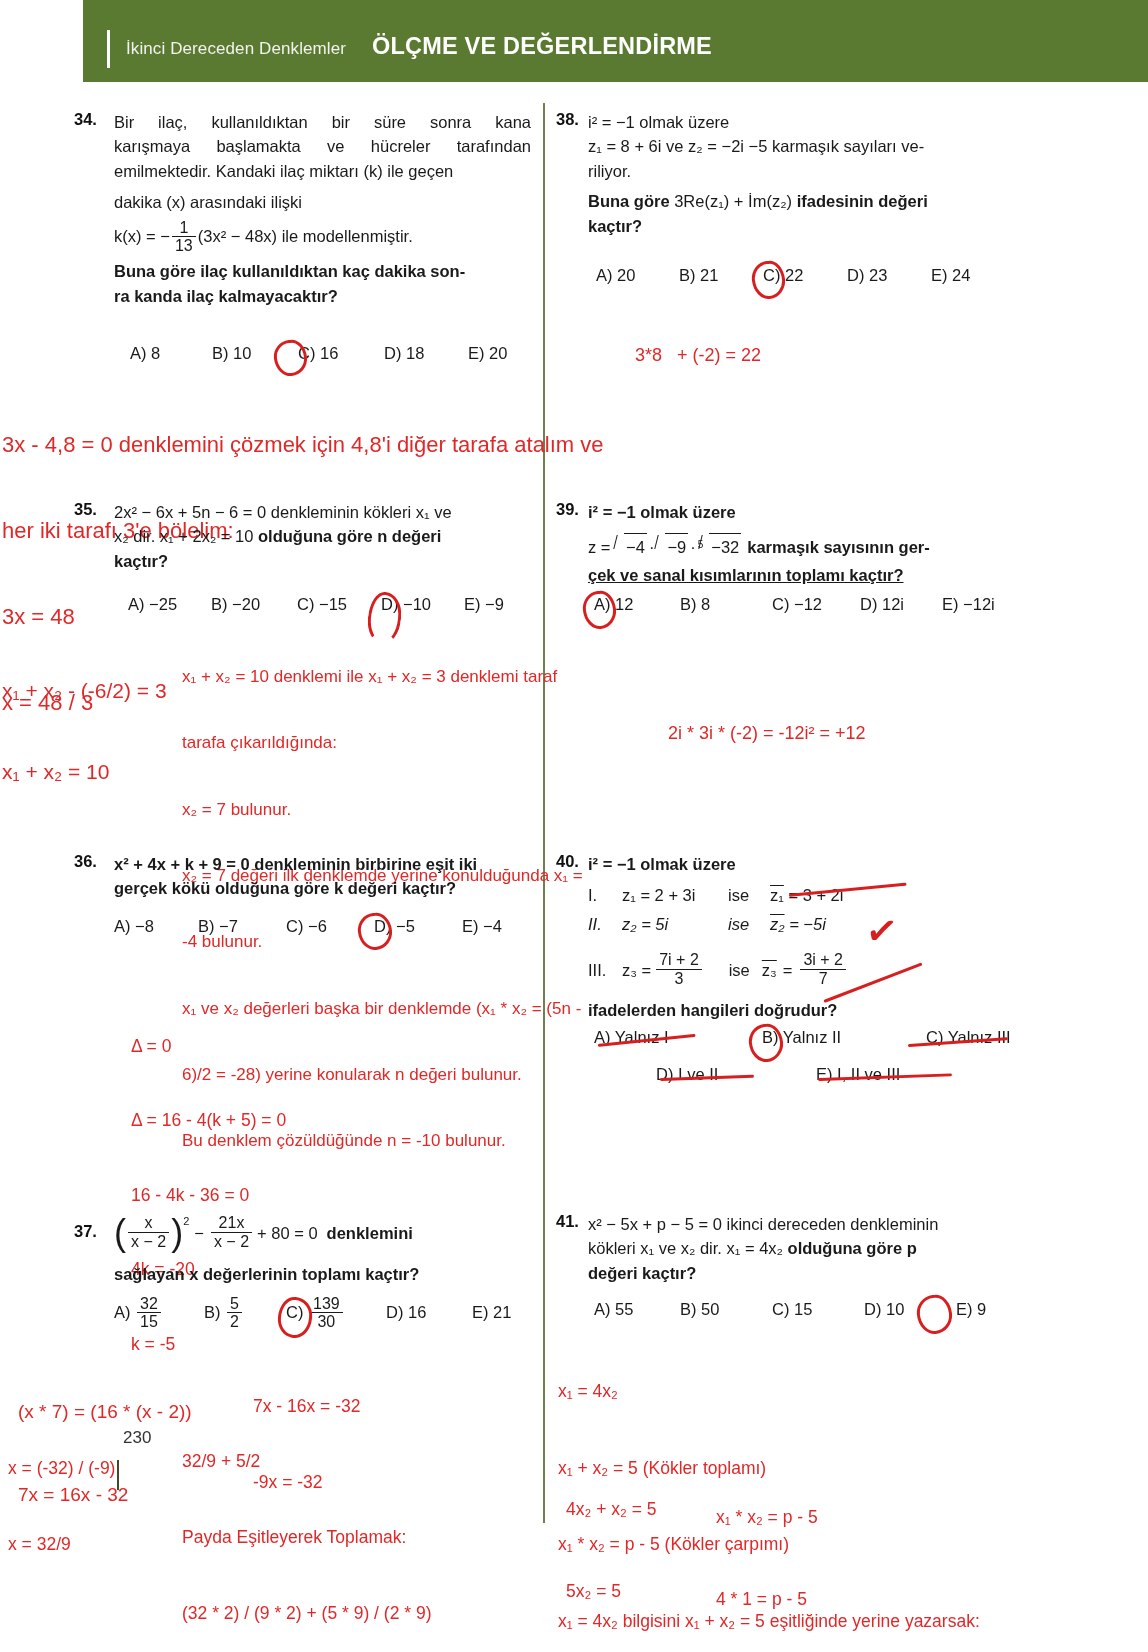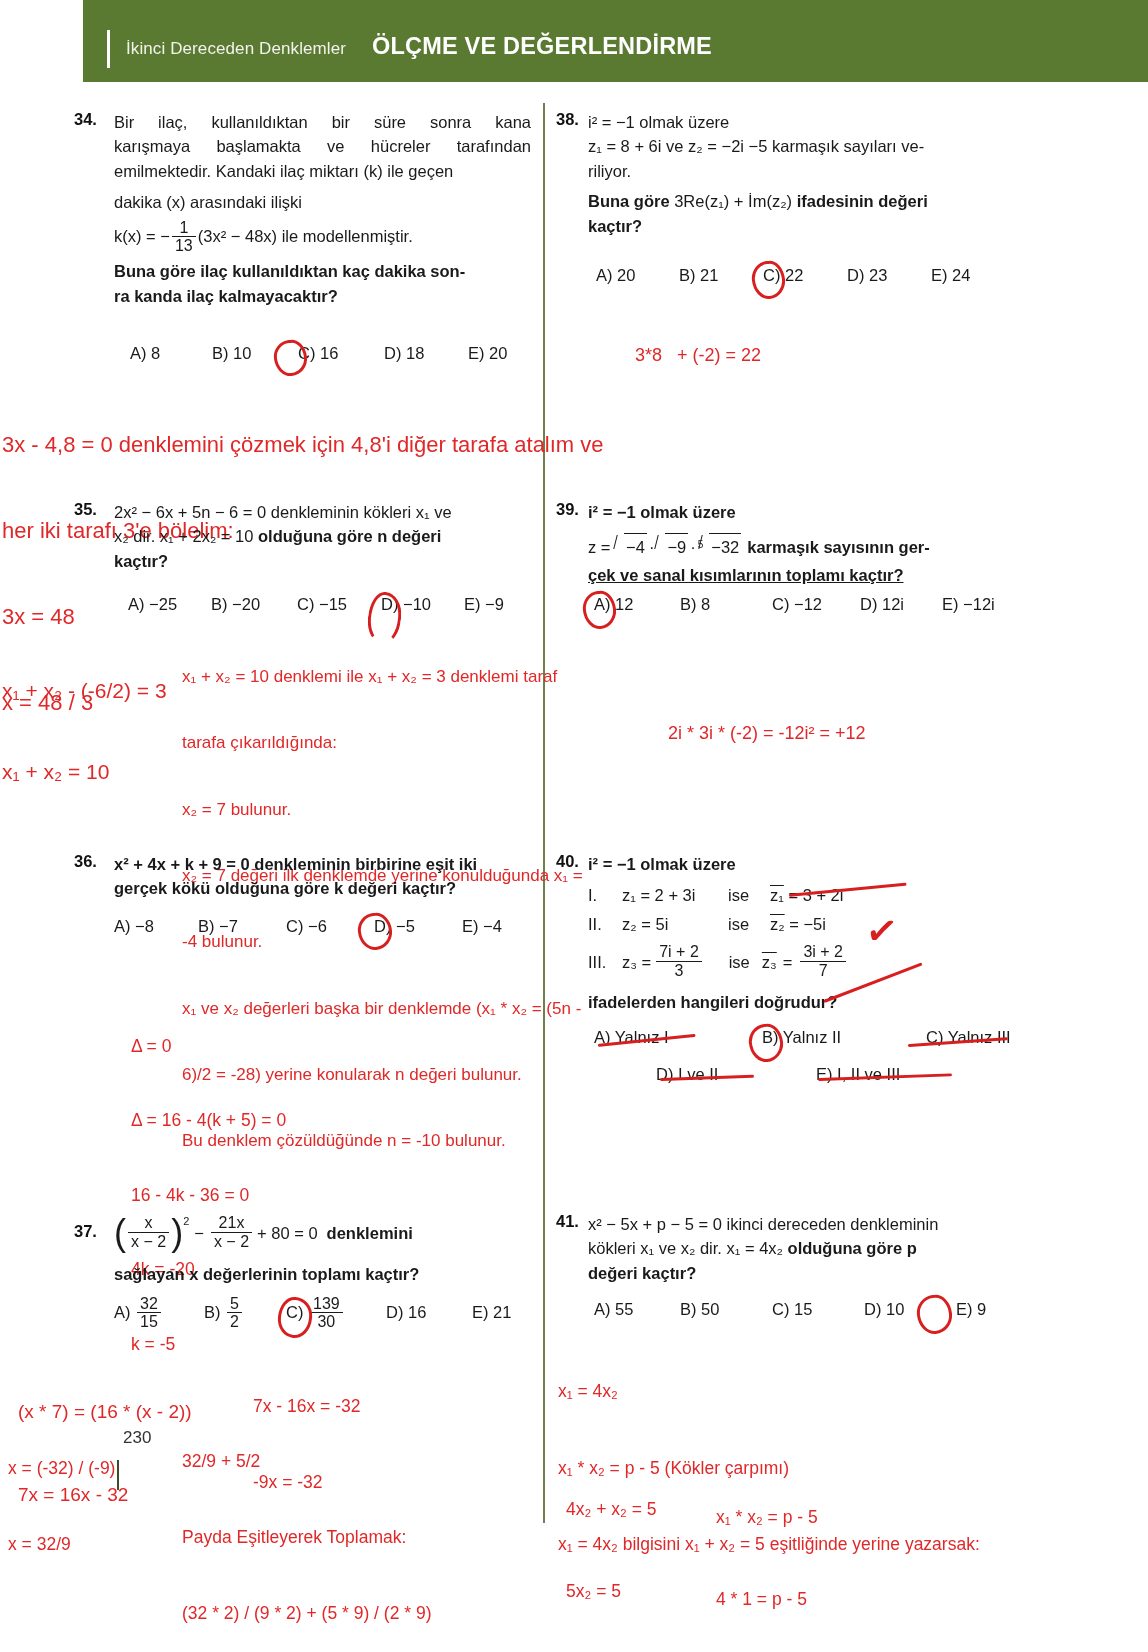--- a/index.html
+++ b/index.html
@@ -344,21 +344,21 @@
 
   <div class="red" style="left:668px; top:722px; font-size:18px;">2i * 3i * (-2) = -12i² = +12</div>
 
   <div class="qnum" style="left:556px; top:852px;">40.</div>
   <div class="q" style="left:588px; top:852px; width:440px;">
     <div class="b">i² = −1 olmak üzere</div>
     <div style="height:7px"></div>
     <div style="white-space:nowrap; margin-bottom:4px;">
       <span style="display:inline-block; width:34px;">I.</span><span style="display:inline-block; width:106px;">z₁ = 2 + 3i</span><span style="display:inline-block; width:42px;">ise</span><span class="ovl">z₁</span> <span>= 3 + 2i</span>
     </div>
-    <div style="white-space:nowrap; margin-bottom:2px;">
+    <div style="white-space:nowrap; margin-bottom:10px;font-style:italic;">
       <span style="display:inline-block; width:34px;">II.</span><span style="display:inline-block; width:106px;">z₂ = 5i</span><span style="display:inline-block; width:42px;">ise</span><span class="ovl">z₂</span> <span>= −5i</span>
     </div>
     <div style="white-space:nowrap; display:flex; align-items:center; height:48px;">
       <span style="display:inline-block; width:34px;">III.</span>
         <span>z₃ =</span>
         <span class="frac" style="margin-left:5px;">
           <span class="num">7i + 2</span>
           <span class="den">3</span>
         </span>
         <span style="display:inline-block; width:46px; text-align:right; margin-right:12px;">ise</span>
@@ -395,20 +395,21 @@
     <div class="b">değeri kaçtır?</div>
   </div>
 
   <div class="opts" style="left:594px; top:1300px;">
     <span class="opt" style="width:86px"><span>A)</span> <span>55</span></span><span class="opt" style="width:92px"><span>B)</span> <span>50</span></span><span class="opt" style="width:92px"><span>C)</span> <span>15</span></span><span class="opt" style="width:92px"><span>D)</span> <span>10</span></span><span class="opt"><span>E)</span> <span>9</span></span>
   </div>
   <div class="circle r1" style="left:917px; top:1295px; width:29px; height:33px;"></div>
 
   <div class="red" style="left:558px; top:1328px; font-size:17.5px; line-height:1.46;">
     <div>x₁ = 4x₂</div>
+    <div>x₁ + x₂ = 5 (Kökler toplamı)</div>
     <div>x₁ * x₂ = p - 5 (Kökler çarpımı)</div>
     <div>x₁ = 4x₂ bilgisini x₁ + x₂ = 5 eşitliğinde yerine yazarsak:</div>
   </div>
   <div class="red" style="left:566px; top:1442px; font-size:17.5px; line-height:1.55;">
     <div>4x₂ + x₂ = 5</div>
     <div>5x₂ = 5</div>
     
   </div>
   <div class="red" style="left:716px; top:1450px; font-size:17.5px; line-height:1.55;">
     <div>x₁ * x₂ = p - 5</div>

